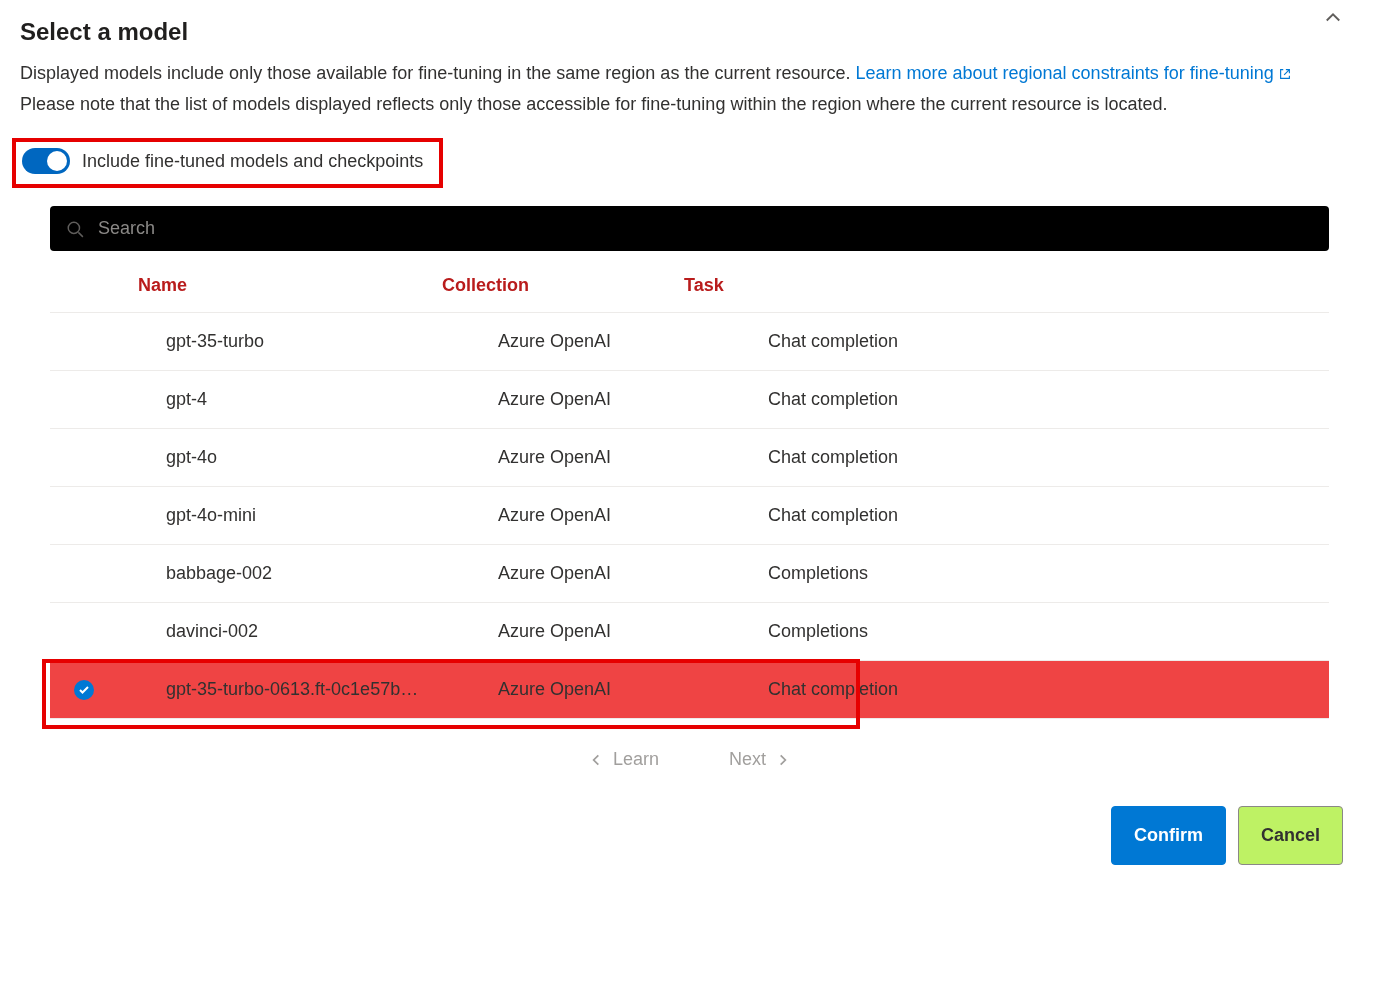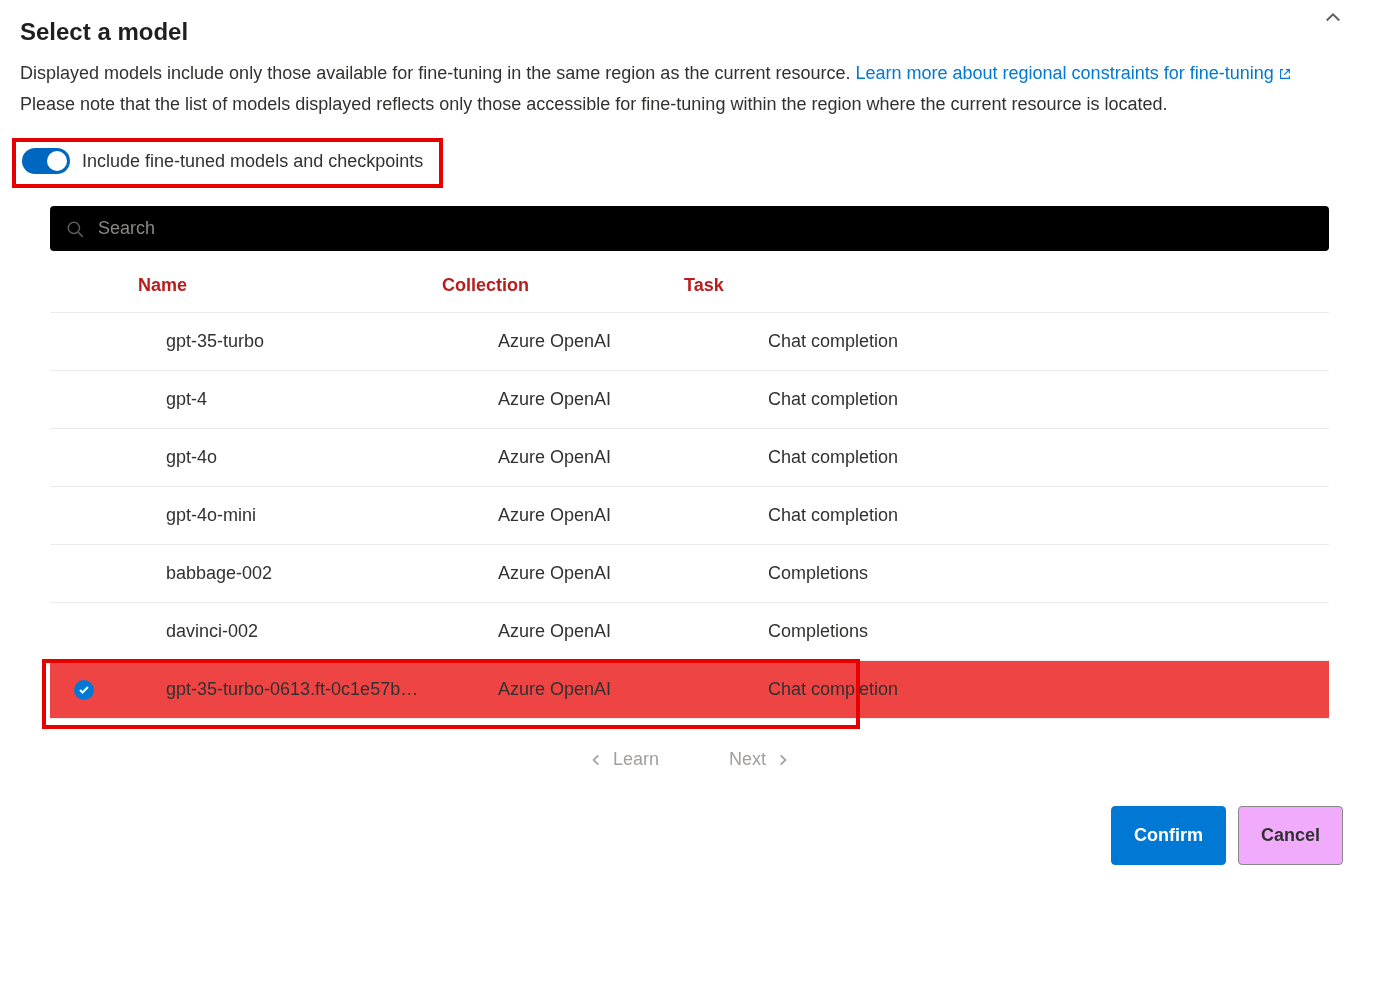--- a/index.html
+++ b/index.html
@@ -170,21 +170,21 @@
       border-radius: 4px;
       cursor: pointer;
       font-family: inherit;
     }
     .btn-primary {
       background: #0078d4;
       color: #ffffff;
       border: 1px solid #0078d4;
     }
     .btn-secondary {
-      background: #f0abfc;
+      background: #bef264;
       color: #323130;
       border: 1px solid #8a8886;
     }
   </style>
 </head>
 <body>
 
 <div class="container">
   <div class="chevron-up">
     <svg viewBox="0 0 16 16" fill="none" stroke="#605e5c" stroke-width="1.5">

